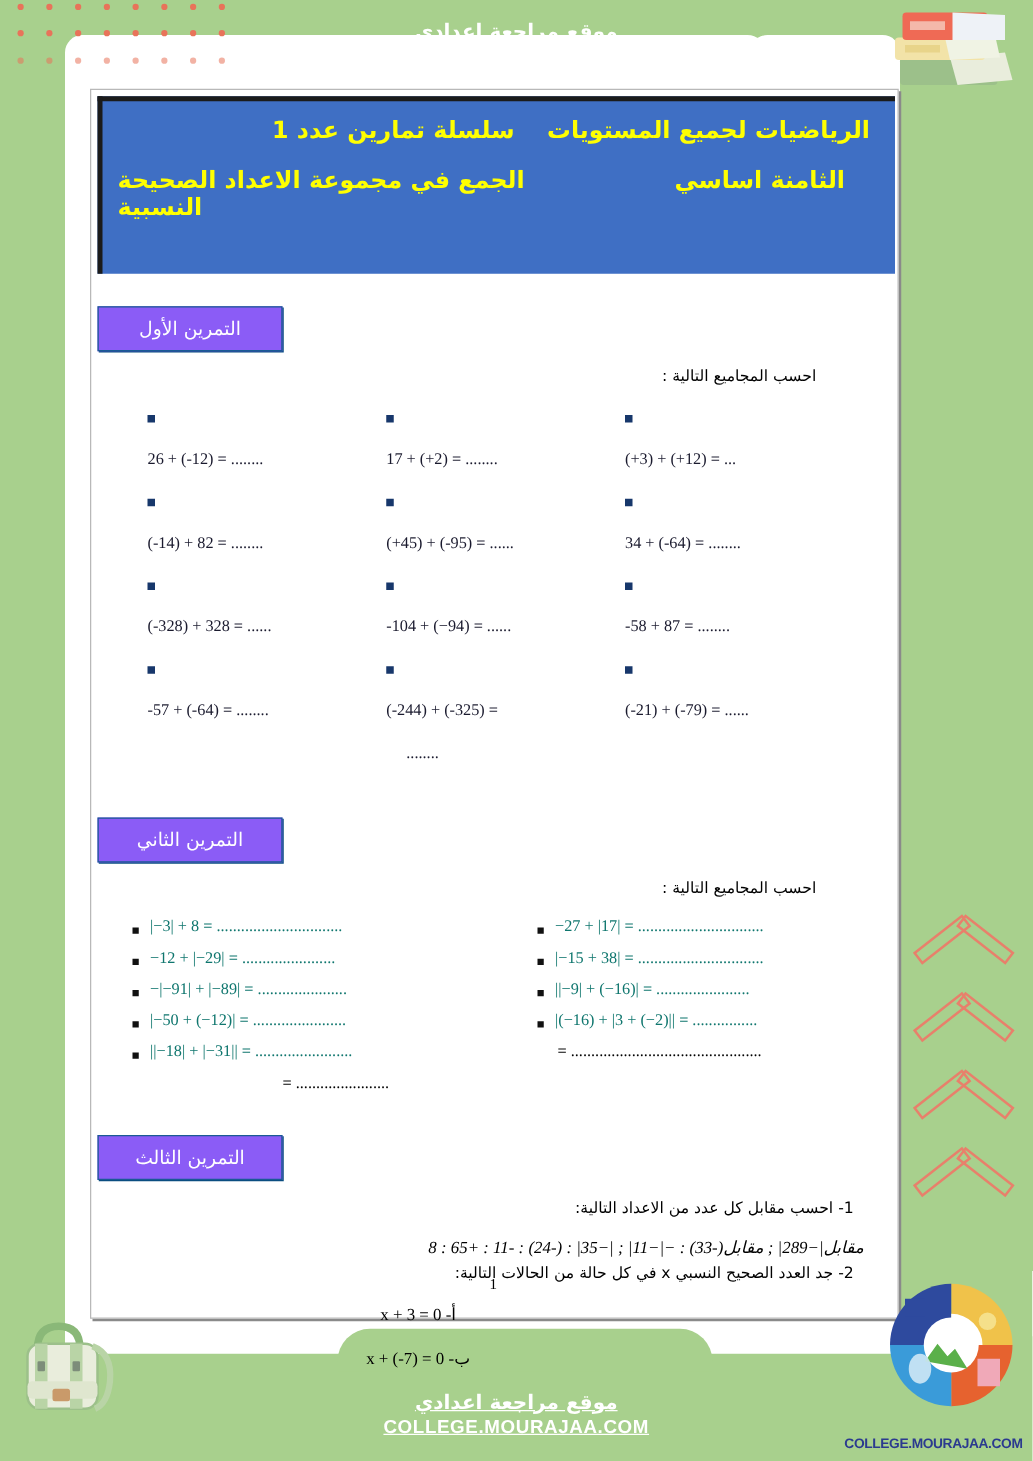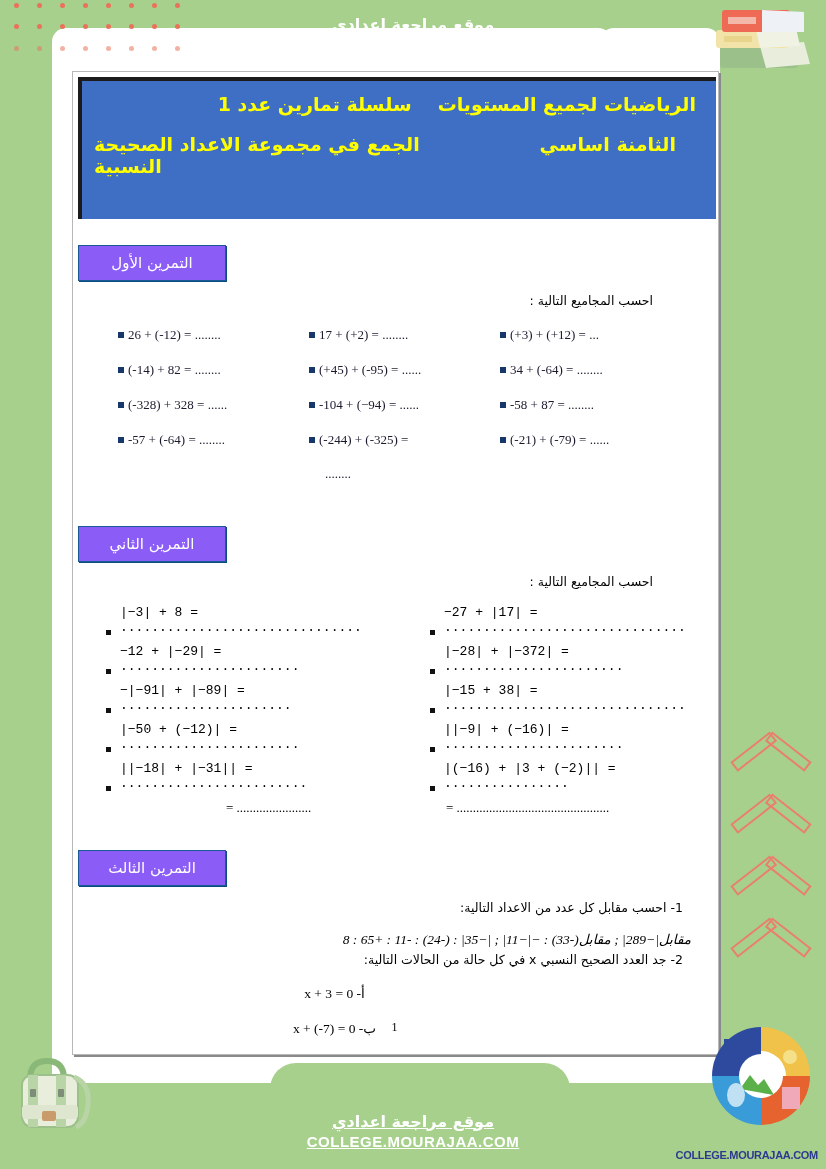--- a/index.html
+++ b/index.html
@@ -266,52 +266,53 @@
     margin: 18px 0 0 0;
     padding: 0 26px 0 40px;
     justify-content: space-between;
   }
   .ex1-col {
     width: 185px;
   }
   .ex1-item {
     display: flex;
     align-items: flex-start;
-    gap: 4px;
+    gap: 20px;
     margin-bottom: 16px;
     font-family: "Liberation Serif", serif;
     font-size: 13px;
     color: #1a1a2e;
     direction: ltr;
+    flex-direction: column;
   }
   .sq-bullet {
     width: 6px; height: 6px;
     background: #17376b;
     flex: 0 0 auto;
     margin-top: 6px;
   }
   .ex1-text { line-height: 1.45; }
 
   
   .ex2-grid {
     display: flex;
     direction: ltr;
     margin: 16px 0 0 0;
     padding: 0 26px 0 28px;
     justify-content: space-between;
   }
   .ex2-col { width: 255px; }
   .ex2-item {
     display: flex;
-    align-items: flex-end;
+    align-items: center;
     gap: 9px;
     margin-bottom: 9px;
-    font-family: Liberation Mono, monospace;
+    font-family: Liberation Serif, serif;
     font-size: 13px;
-    color: #000000;
+    color: #0f766e;
     direction: ltr;
   }
   .sq-bullet-sm {
     width: 5px; height: 5px;
     background: #111111;
     flex: 0 0 auto;
     margin-top: 7px;
   }
   .ex2-cont {
     margin-left: 120px;
@@ -577,24 +578,20 @@
         <div class="ex2-cont">= .......................</div>
       </div>
 
       <div class="ex2-col">
         <div class="ex2-item">
           <span class="sq-bullet-sm"></span>
           <span>−27 + |17| = ...............................</span>
         </div>
         <div class="ex2-item">
           <span class="sq-bullet-sm"></span>
-          <span>|−28| + |−372| = .......................</span>
-        </div>
-        <div class="ex2-item">
-          <span class="sq-bullet-sm"></span>
           <span>|−15 + 38| = ...............................</span>
         </div>
         <div class="ex2-item">
           <span class="sq-bullet-sm"></span>
           <span>||−9| + (−16)| = .......................</span>
         </div>
         <div class="ex2-item">
           <span class="sq-bullet-sm"></span>
           <span>|(−16) + |3 + (−2)|| = ................</span>
         </div>

